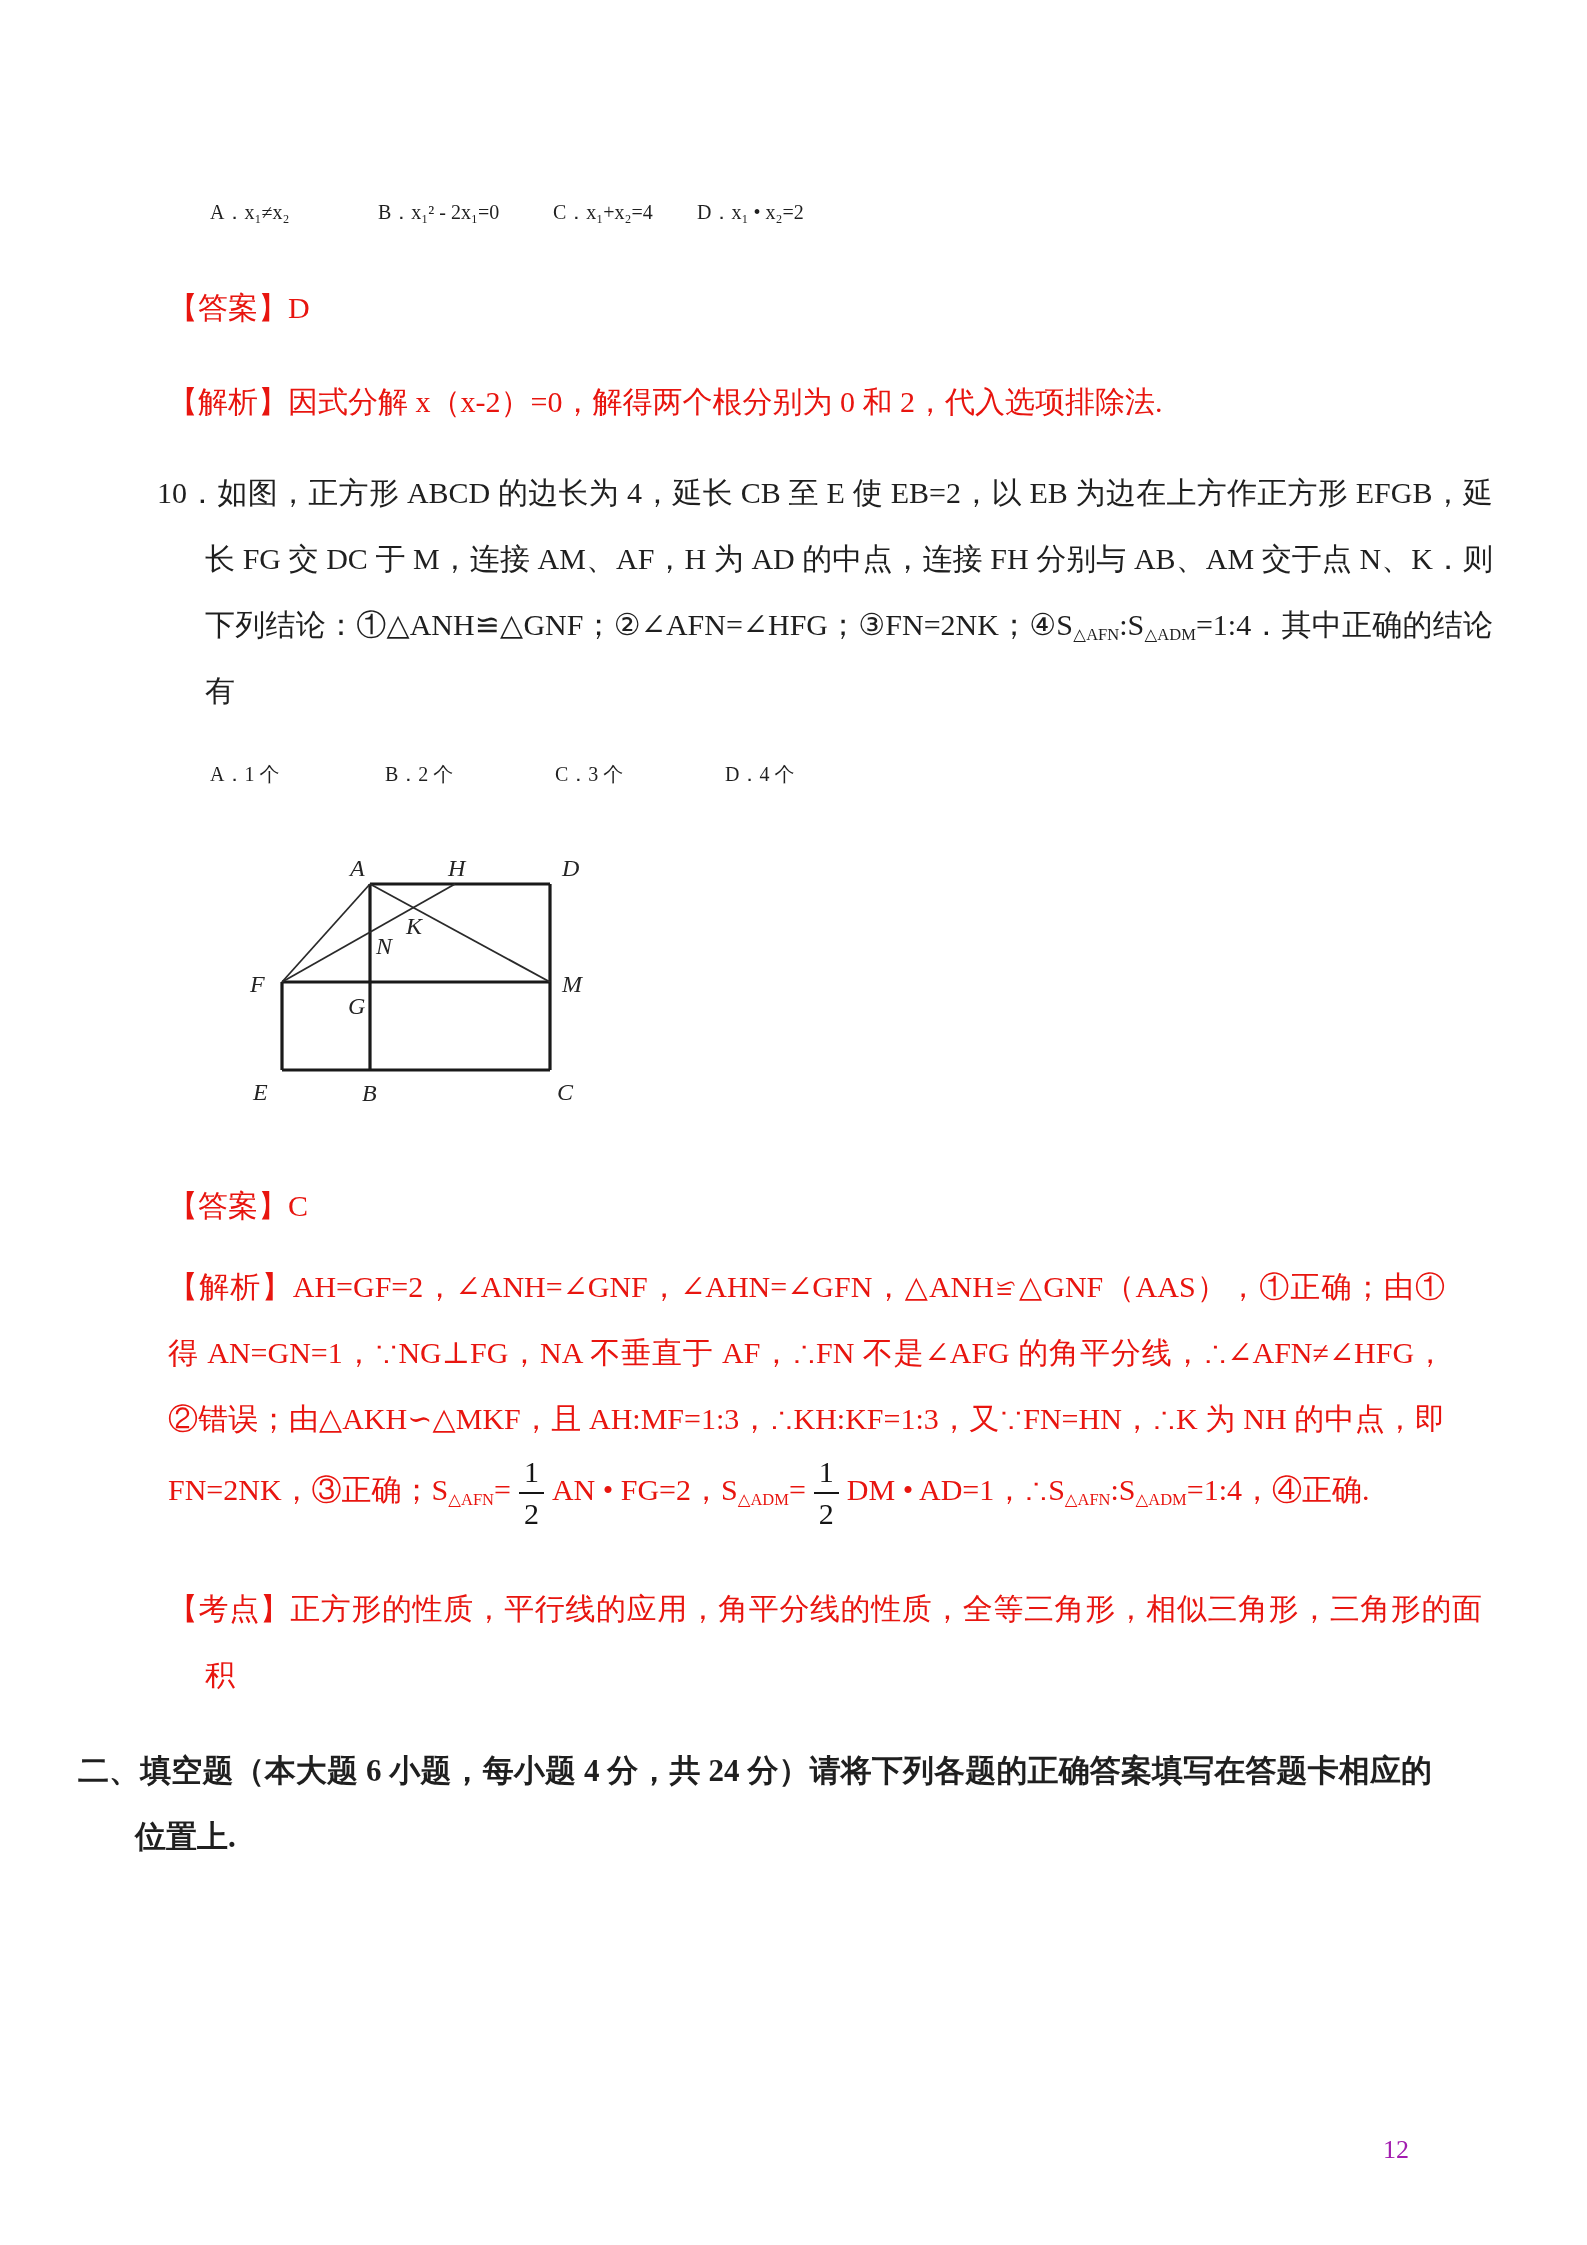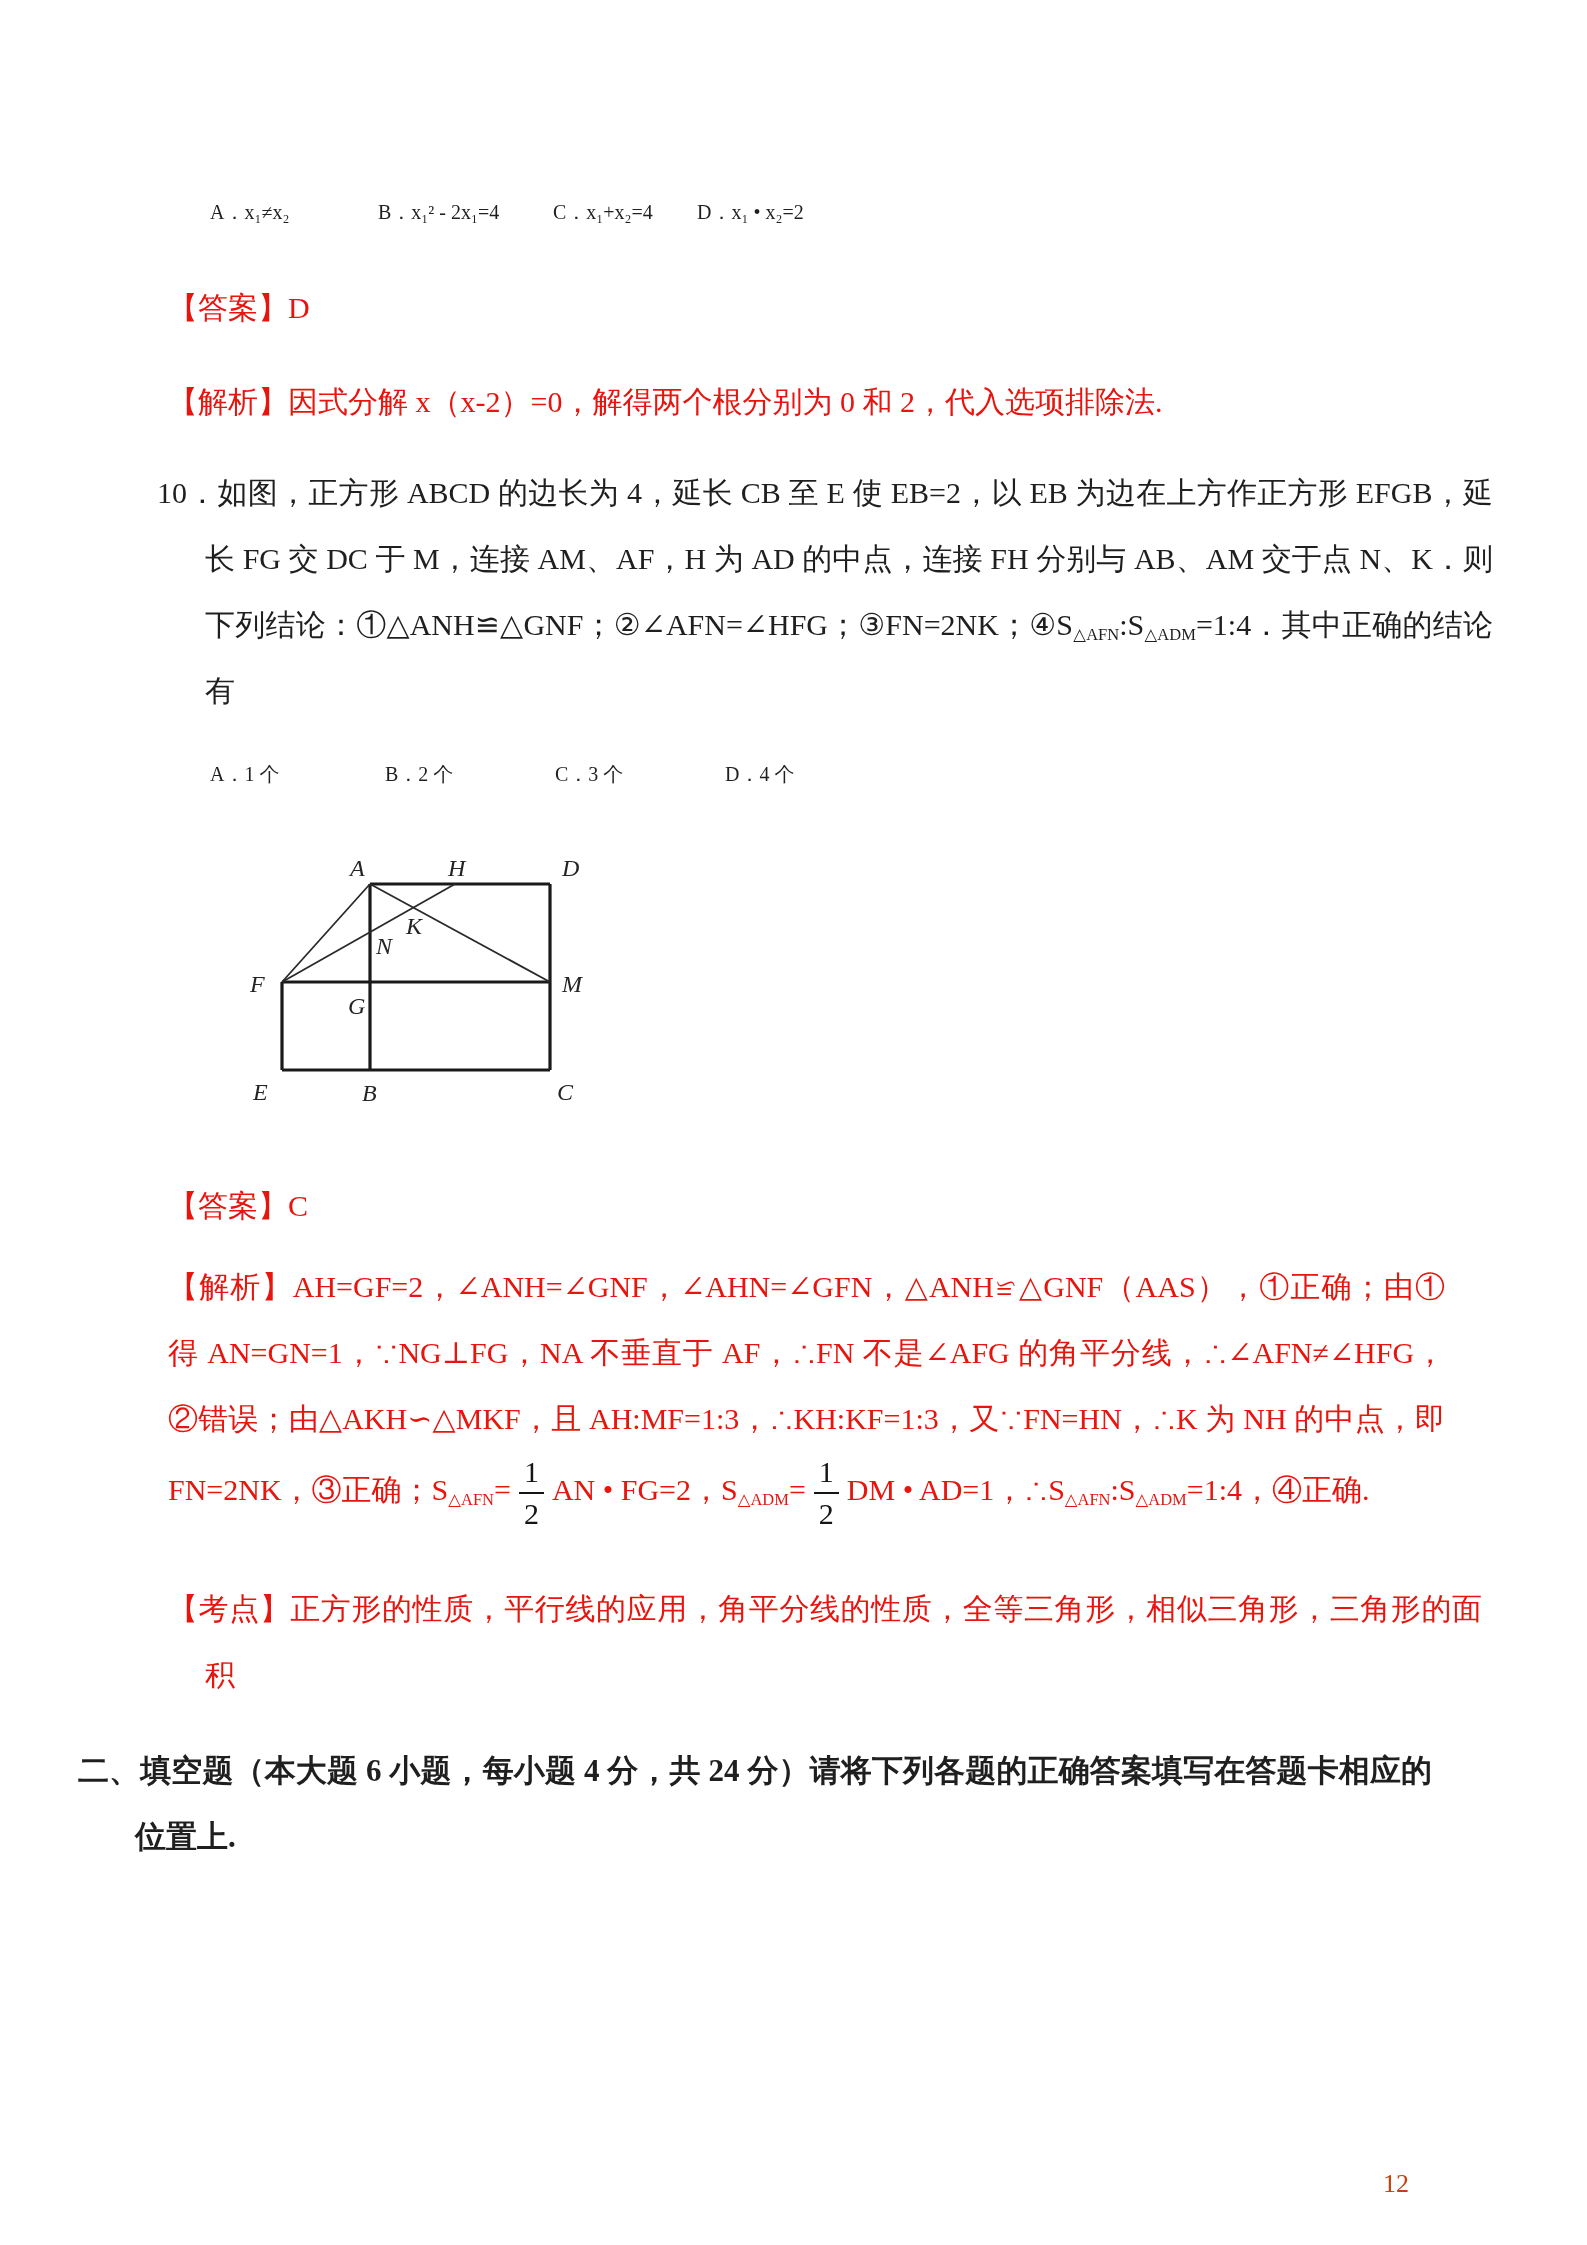--- a/index.html
+++ b/index.html
@@ -82,33 +82,33 @@
     color: #151515;
     font-size: 30px;
     line-height: 40px;
     margin: 0 8px;
     text-indent: 0;
   }
   .frac .den { border-top: 2.5px solid #151515; padding: 0 5px; }
   .pagenum {
     position: absolute;
     right: 178px;
-    bottom: 46px;
+    bottom: 80px;
     font-size: 26px;
-    color: #c2410c;
+    color: #a21caf;
   }
 </style>
 </head>
 <body>
 
 <div class="page">
 
   <div class="opt-row row1">
     <span class="o0"><span>A．</span><span>x₁≠x₂</span></span>
-    <span class="o1"><span>B．</span><span>x₁² - 2x₁=4</span></span>
+    <span class="o1"><span>B．</span><span>x₁² - 2x₁=0</span></span>
     <span class="o2"><span>C．</span><span>x₁+x₂=4</span></span>
     <span class="o3"><span>D．</span><span>x₁ • x₂=2</span></span>
   </div>
 
   <p class="para oneline red ans"><span>【答案】</span><span>D</span></p>
   <p class="para oneline red ana1"><span>【解析】</span><span>因式分解 x（x-2）=0，解得两个根分别为 0 和 2，代入选项排除法.</span></p>
 
   <p class="para stem"><span>10．</span><span>如图，正方形 ABCD 的边长为 4，延长 CB 至 E 使 EB=2，以 EB 为边在上方作正方形 EFGB，延长 FG 交 DC 于 M，连接 AM、AF，H 为 AD 的中点，连接 FH 分别与 AB、AM 交于点 N、K．则下列结论：①△ANH≌△GNF；②∠AFN=∠HFG；③FN=2NK；④S</span><sub class="tsub">△AFN</sub><span>:S</span><sub class="tsub">△ADM</sub><span>=1:4．其中正确的结论有</span></p>
 
   <div class="opt-row row2">

